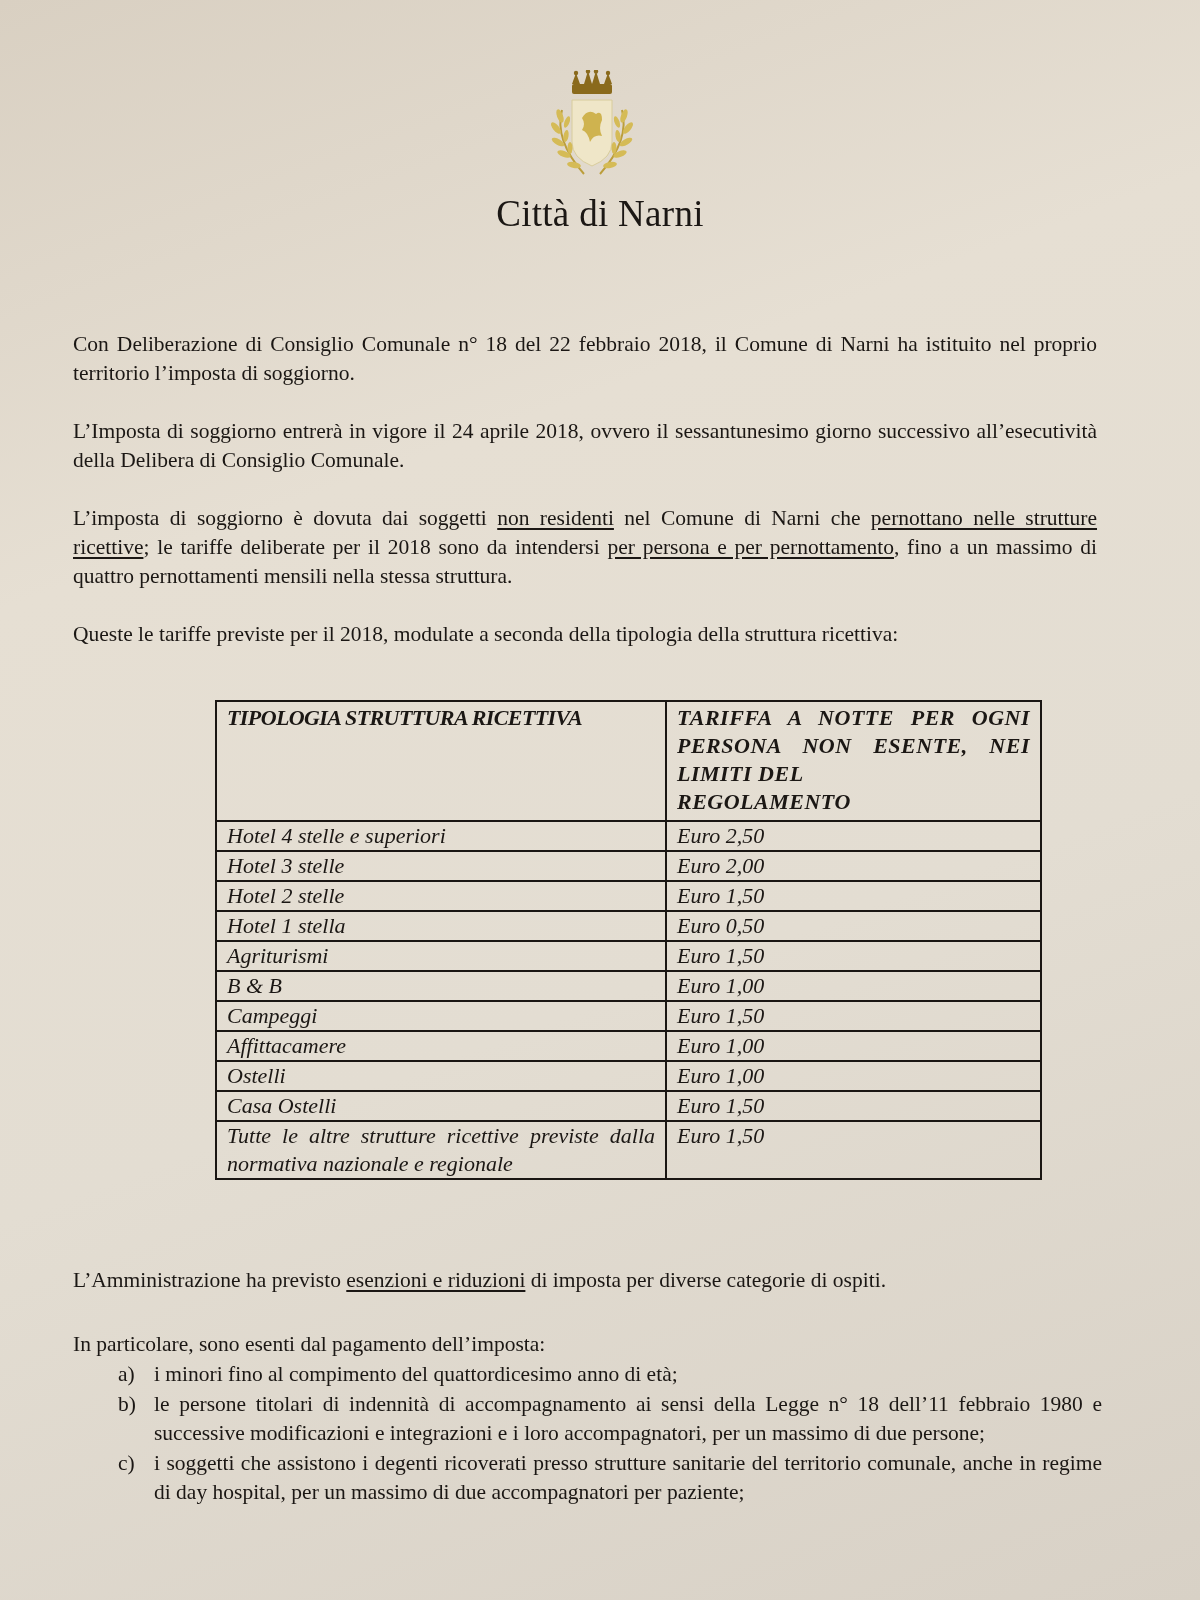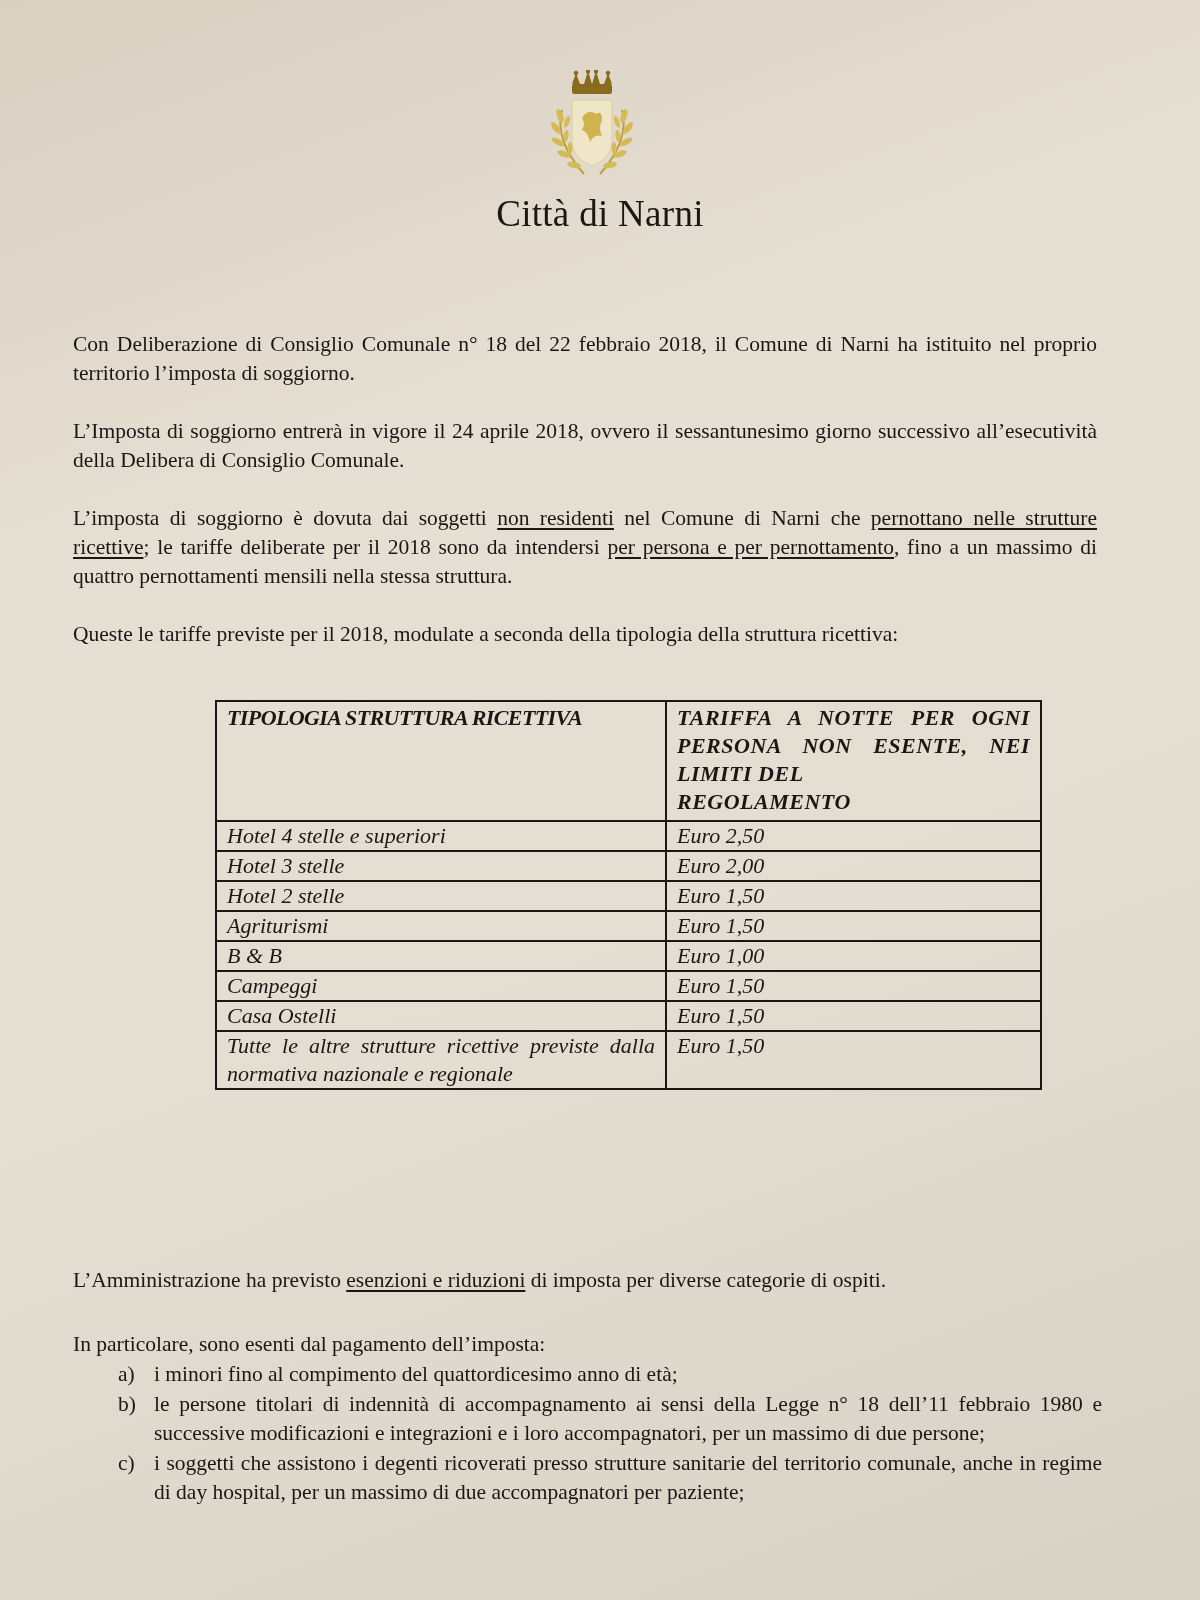--- a/index.html
+++ b/index.html
@@ -127,30 +127,42 @@
         </tr>
         <tr>
           <td>Hotel 3 stelle</td>
           <td>Euro 2,00</td>
         </tr>
         <tr>
           <td>Hotel 2 stelle</td>
           <td>Euro 1,50</td>
         </tr>
         <tr>
+          <td>Hotel 1 stella</td>
+          <td>Euro 0,50</td>
+        </tr>
+        <tr>
           <td>Agriturismi</td>
           <td>Euro 1,50</td>
         </tr>
         <tr>
           <td>B &amp; B</td>
           <td>Euro 1,00</td>
         </tr>
         <tr>
           <td>Campeggi</td>
           <td>Euro 1,50</td>
+        </tr>
+        <tr>
+          <td>Affittacamere</td>
+          <td>Euro 1,00</td>
+        </tr>
+        <tr>
+          <td>Ostelli</td>
+          <td>Euro 1,00</td>
         </tr>
         <tr>
           <td>Casa Ostelli</td>
           <td>Euro 1,50</td>
         </tr>
         <tr>
           <td class="long">Tutte le altre strutture ricettive previste dalla normativa nazionale e regionale</td>
           <td>Euro 1,50</td>
         </tr>
       </tbody>

